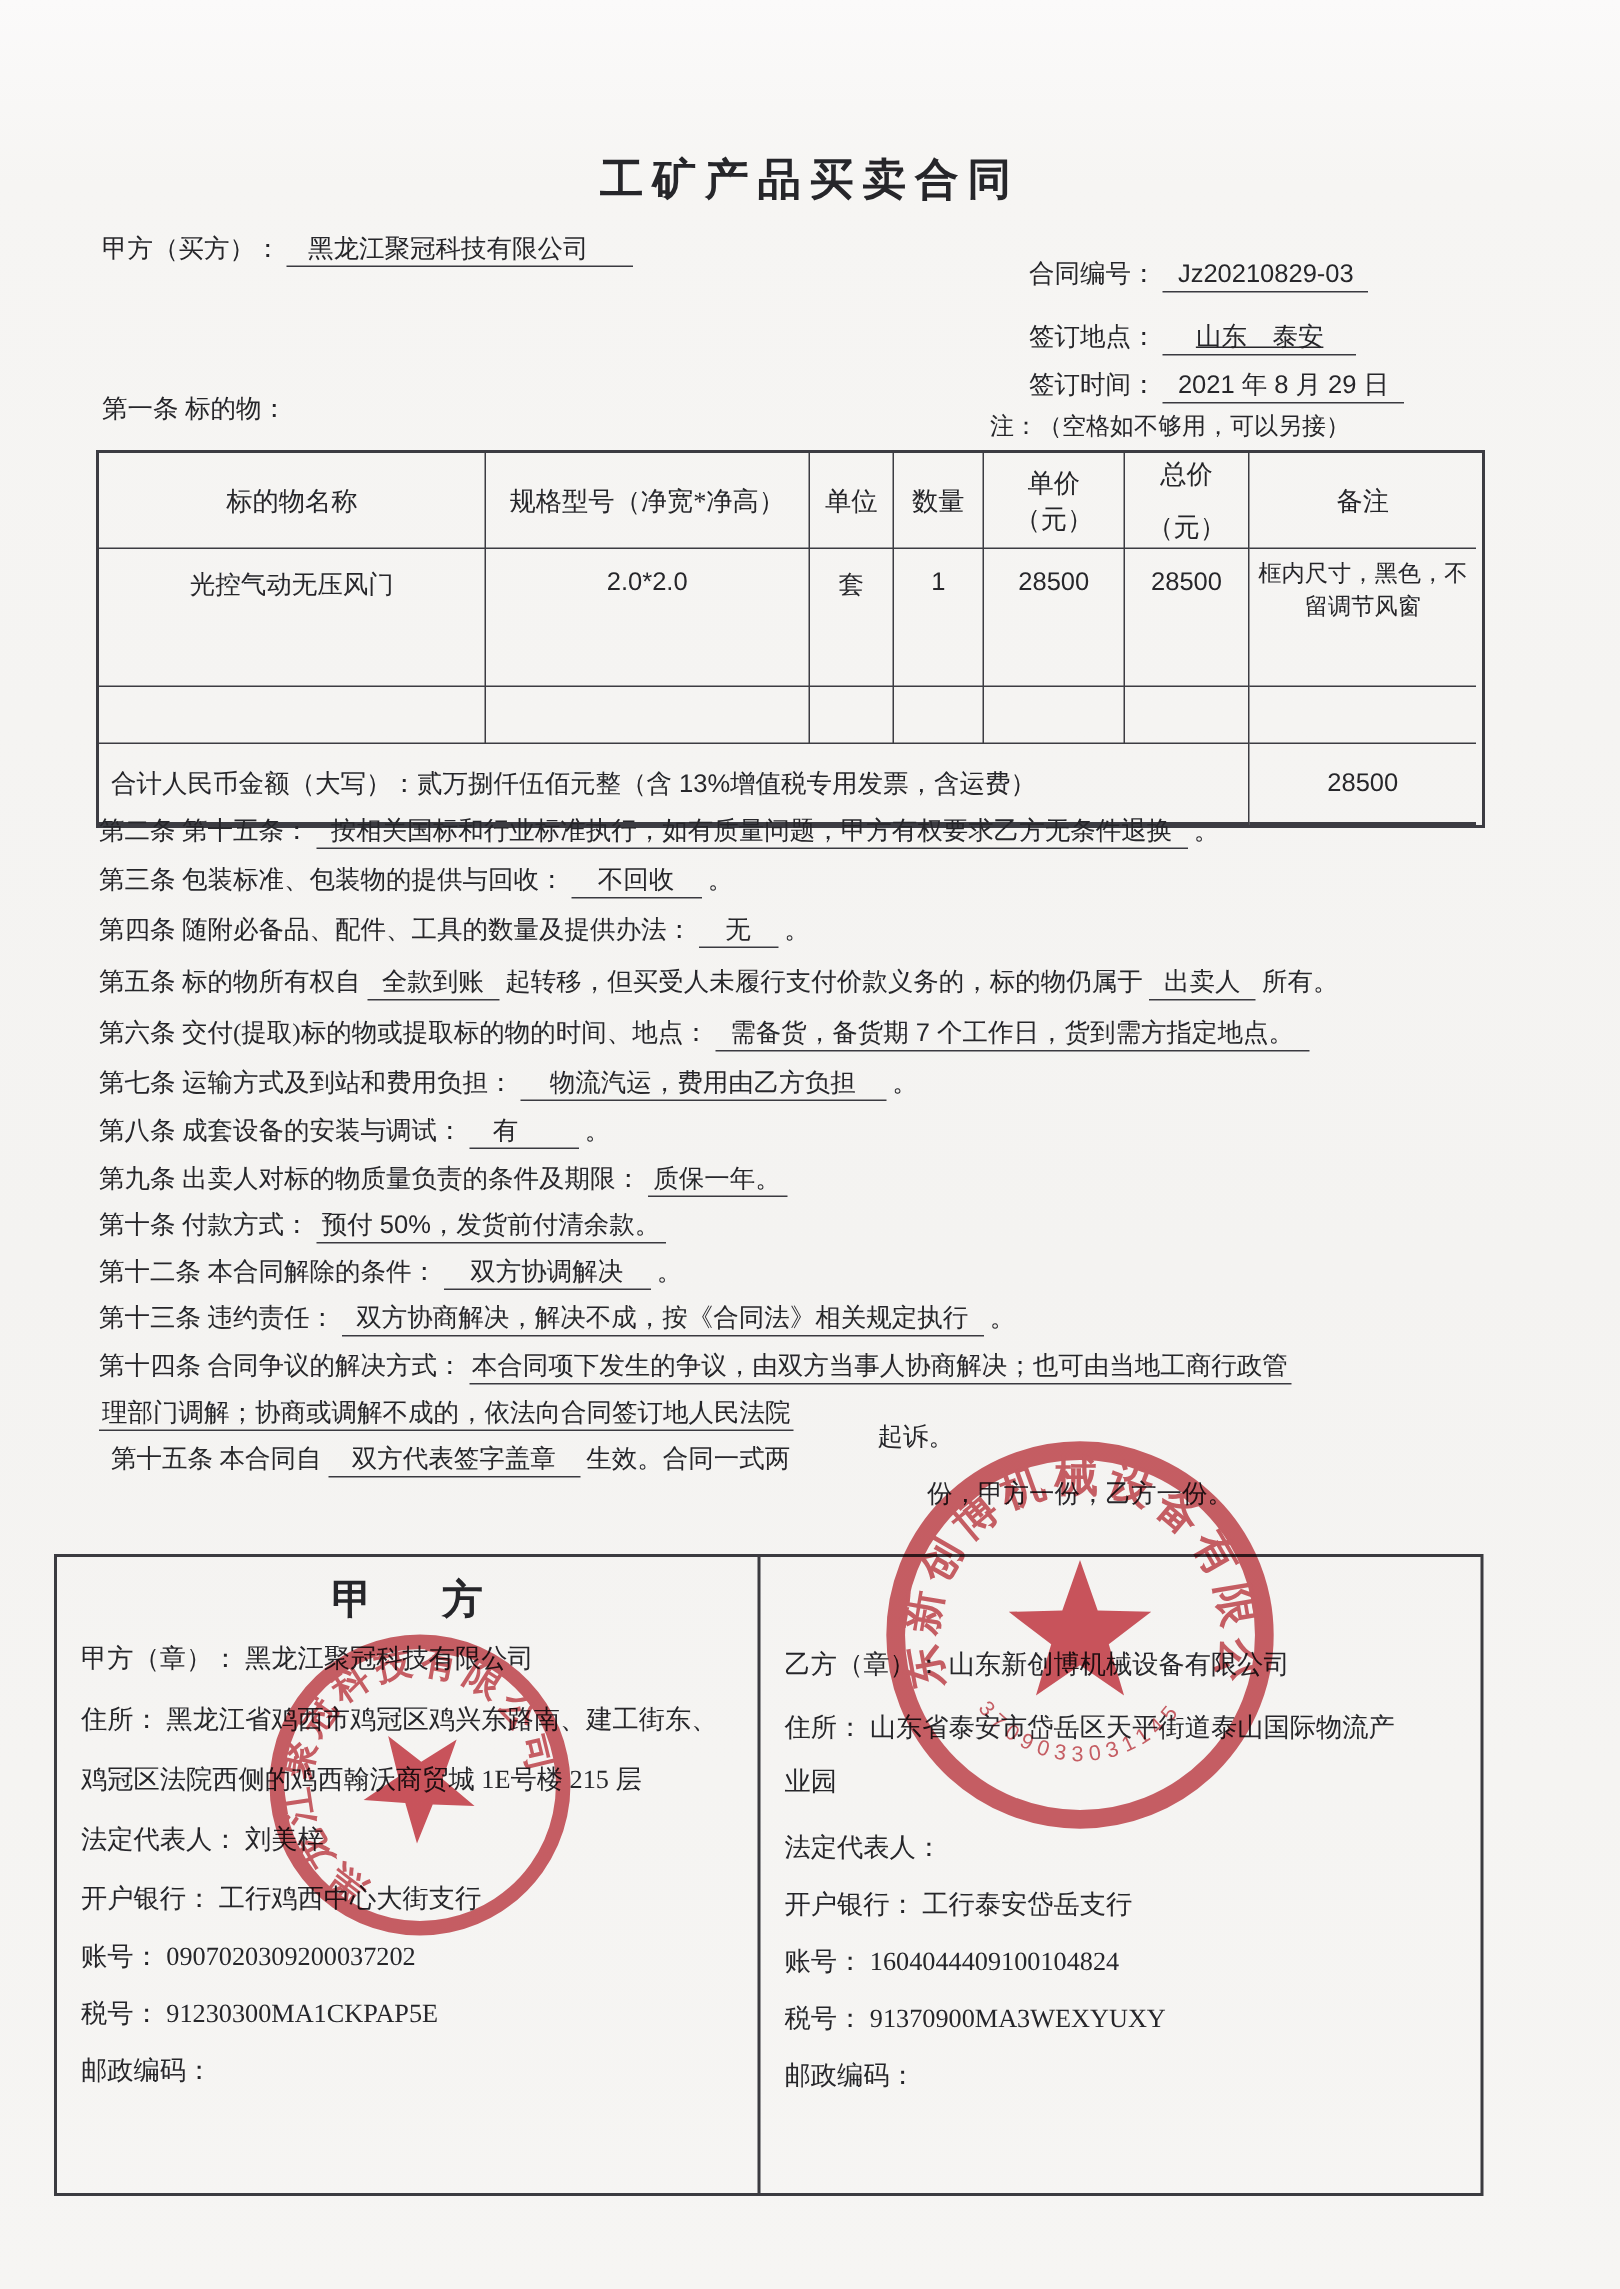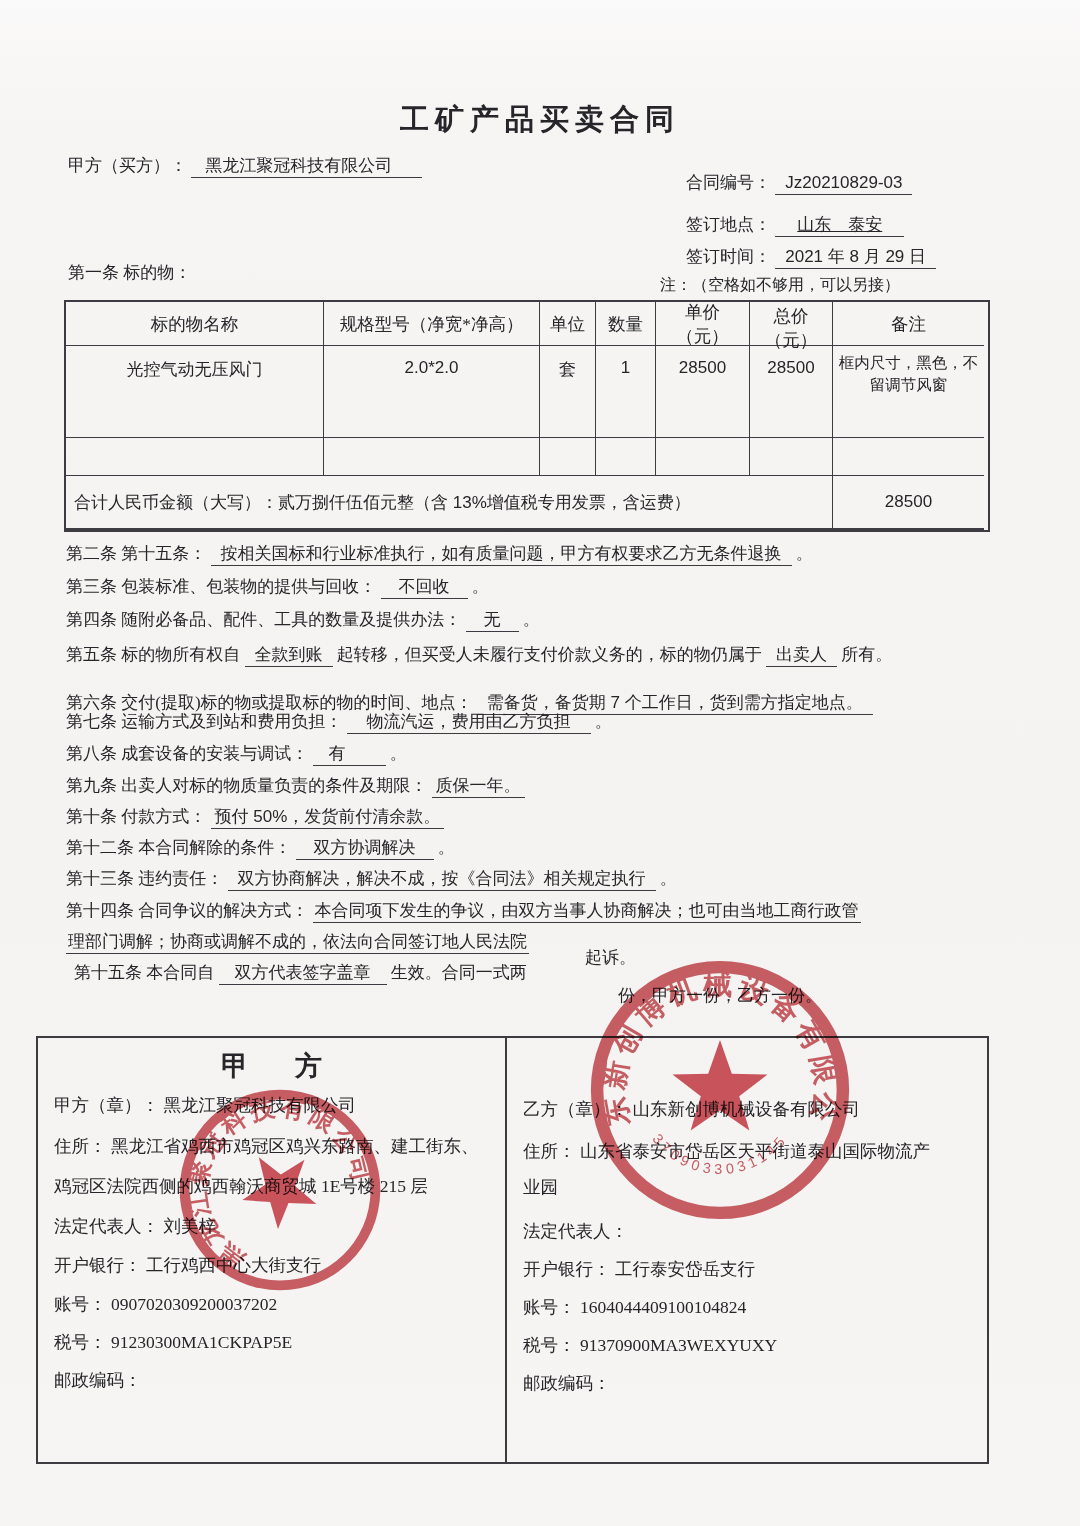--- a/index.html
+++ b/index.html
@@ -64,21 +64,21 @@
     <span class="lbl">签订地点：</span>
     <span class="v u" style="padding:0 22px 2px;text-decoration:underline;">山东　泰安</span>
   </div>
   <div class="line" style="left:686px;top:246px;">
     <span class="lbl">签订时间：</span>
     <span class="v u">2021 年 8 月 29 日</span>
   </div>
   <div class="line" style="left:660px;top:275px;font-size:16px;">注：（空格如不够用，可以另接）</div>
 
   <div class="tbl">
-    <div class="trow" style="height:44px;">
+    <div class="trow" style="height:64px;">
       <div class="tcell hdr" style="width:258px;">
           <span>标的物名称</span>
         </div>
       <div class="tcell hdr" style="width:216px;">
           <span>规格型号（净宽*净高）</span>
         </div>
       <div class="tcell hdr" style="width:56px;">
           <span>单位</span>
         </div>
       <div class="tcell hdr" style="width:60px;">
@@ -138,21 +138,21 @@
     <span class="v u" style="padding:0 18px 2px;">无</span>
     <span>。</span>
   </div>
   <div class="line" style="left:66px;top:644px;">
     <span class="lbl">第五条  标的物所有权自</span>
     <span class="v u">全款到账</span>
     <span class="lbl">起转移，但买受人未履行支付价款义务的，标的物仍属于</span>
     <span class="v u">出卖人</span>
     <span>所有。</span>
   </div>
-  <div class="line" style="left:66px;top:678px;margin-top:14px;">
+  <div class="line" style="left:66px;top:678px;">
     <span class="lbl">第六条  交付(提取)标的物或提取标的物的时间、地点：</span>
     <span class="v u">需备货，备货期 7 个工作日，货到需方指定地点。</span>
   </div>
   <div class="line" style="left:66px;top:711px;">
     <span class="lbl">第七条  运输方式及到站和费用负担：</span>
     <span class="v u" style="padding:0 20px 2px;">物流汽运，费用由乙方负担</span>
     <span>。</span>
   </div>
   <div class="line" style="left:66px;top:743px;">
     <span class="lbl">第八条  成套设备的安装与调试：</span>

